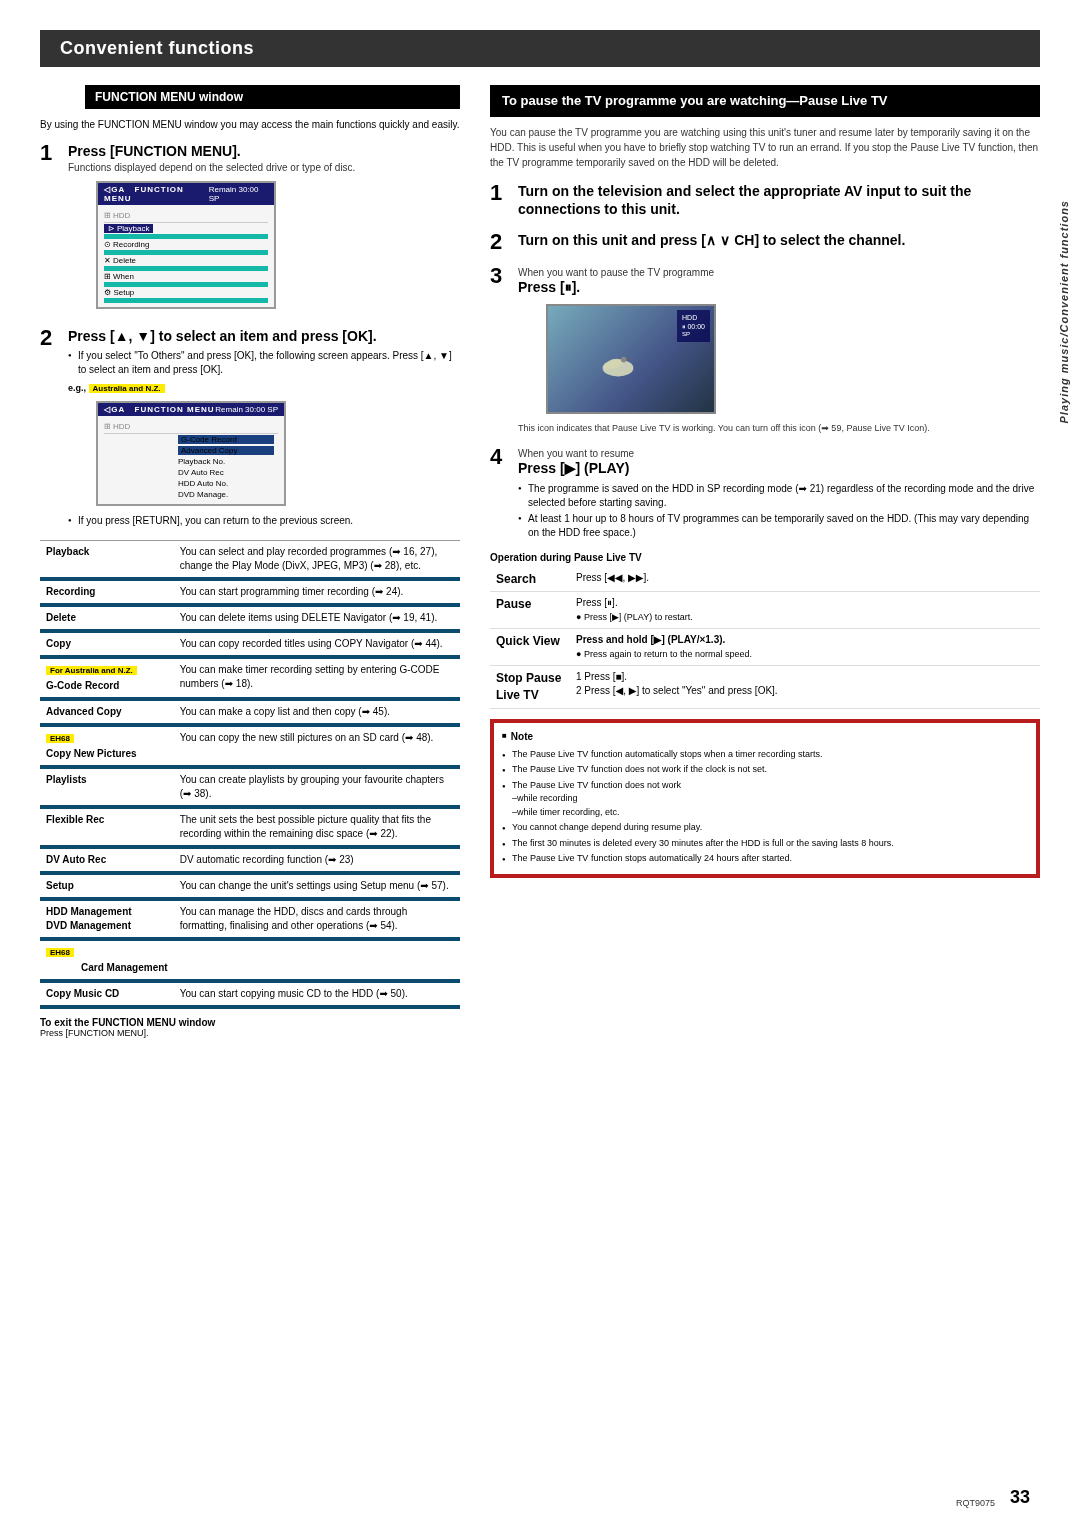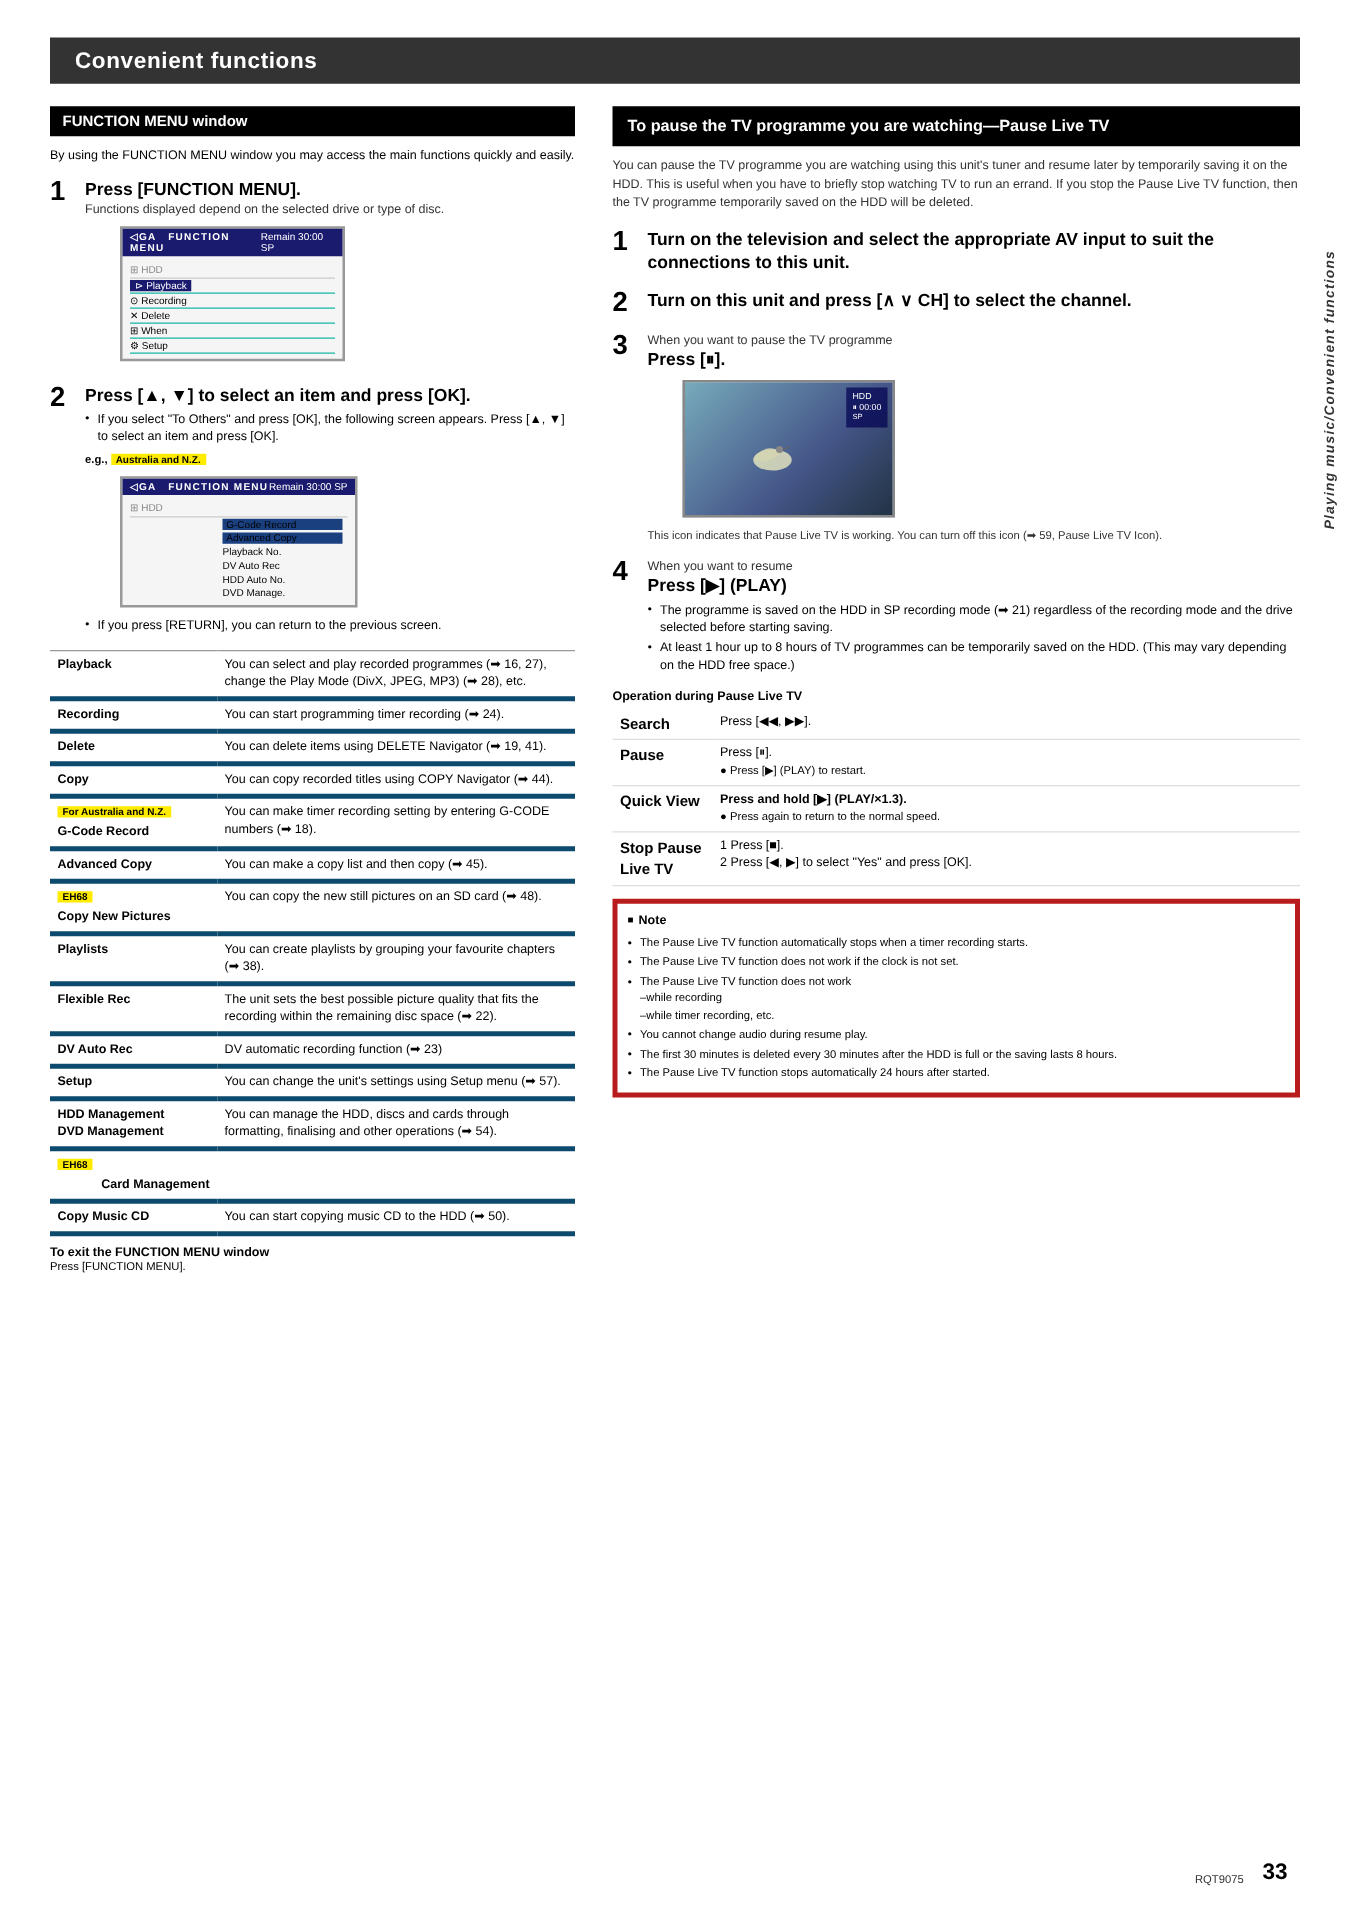--- a/index.html
+++ b/index.html
@@ -48,20 +48,21 @@
     }
 
     
     .section-heading {
       background: #000;
       color: #fff;
       font-size: 12px;
       font-weight: bold;
       padding: 5px 10px;
       margin-bottom: 8px;
+      margin-left: 45px;
     }
 
     .section-heading-2 {
       background: #000;
       color: #fff;
       font-size: 13px;
       font-weight: bold;
       padding: 7px 12px;
       margin-bottom: 8px;
       line-height: 1.4;
@@ -119,21 +120,21 @@
 
     .screen-body {
       padding: 4px 6px;
     }
 
     .screen-row {
       display: flex;
       justify-content: space-between;
       padding: 1px 0;
       font-size: 8px;
-      border-bottom: 1px solid #14b8a6;
+      border-bottom: 5px solid #14b8a6;
     }
 
     .screen-row .highlight {
       background: #1a1a6e;
       color: #fff;
       padding: 0 4px;
     }
 
     
     .bullet-list {
@@ -699,21 +700,21 @@
           </tr>
         </tbody>
       </table>
 
       <div class="note-box">
         <div class="note-title">Note</div>
         <ul>
           <li>The Pause Live TV function automatically stops when a timer recording starts.</li>
           <li>The Pause Live TV function does not work if the clock is not set.</li>
           <li>The Pause Live TV function does not work<br>–while recording<br>–while timer recording, etc.</li>
-          <li>You cannot change audio during resume play.</li>
+          <li>You cannot change depend during resume play.</li>
           <li>The first 30 minutes is deleted every 30 minutes after the HDD is full or the saving lasts 8 hours.</li>
           <li>The Pause Live TV function stops automatically 24 hours after started.</li>
         </ul>
       </div>
 
     </div>
   </div>
 
   <div class="sidebar-rotated">Playing music/Convenient functions</div>
 

